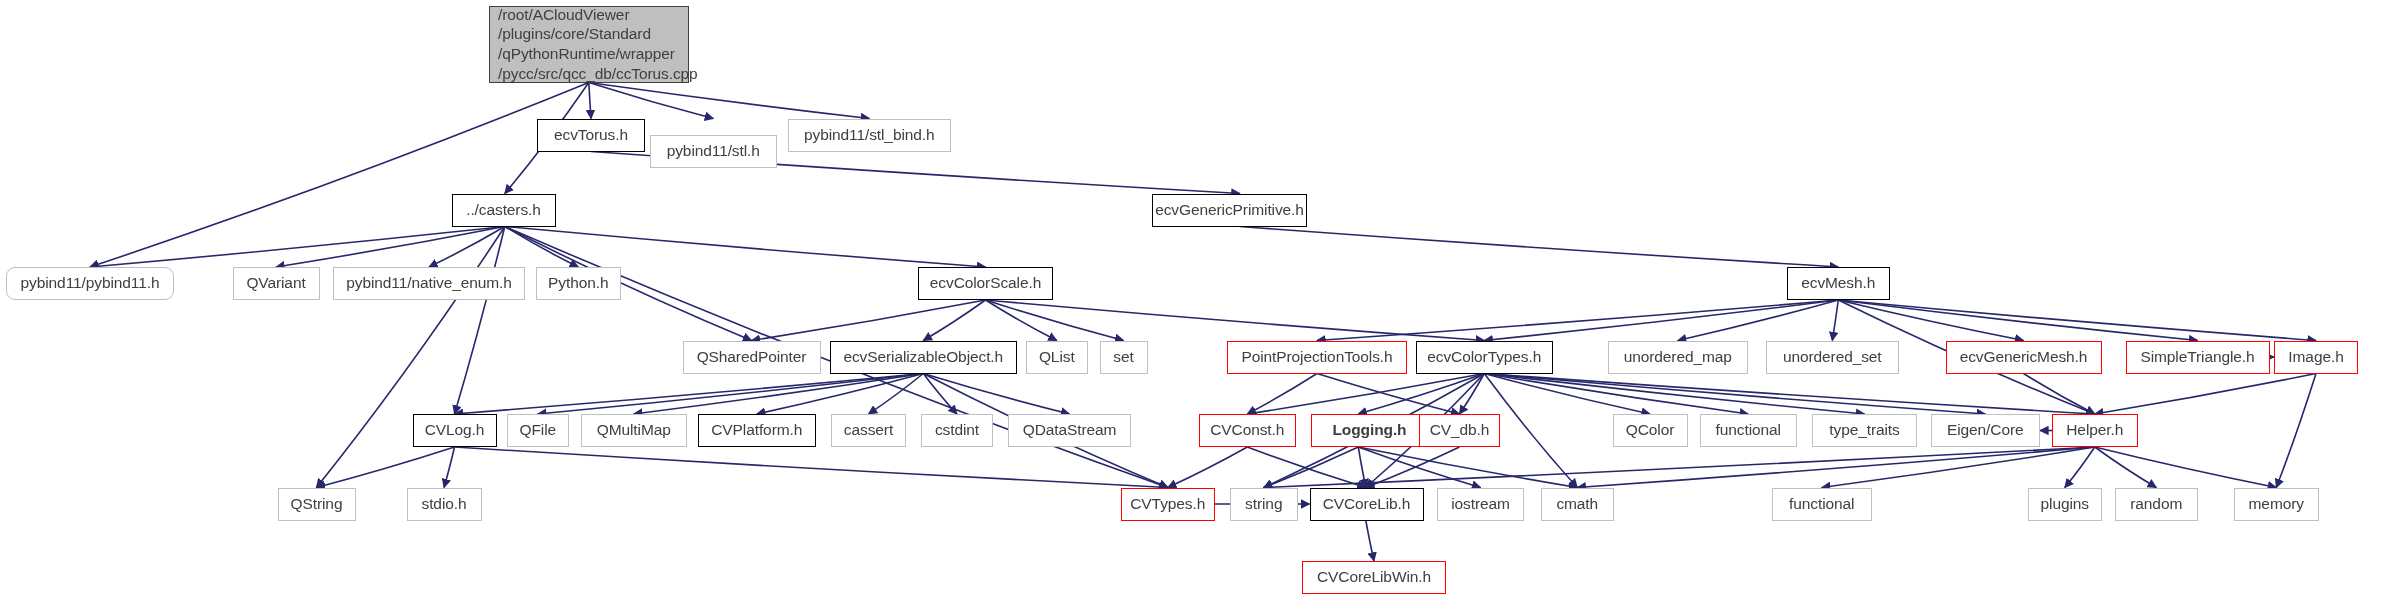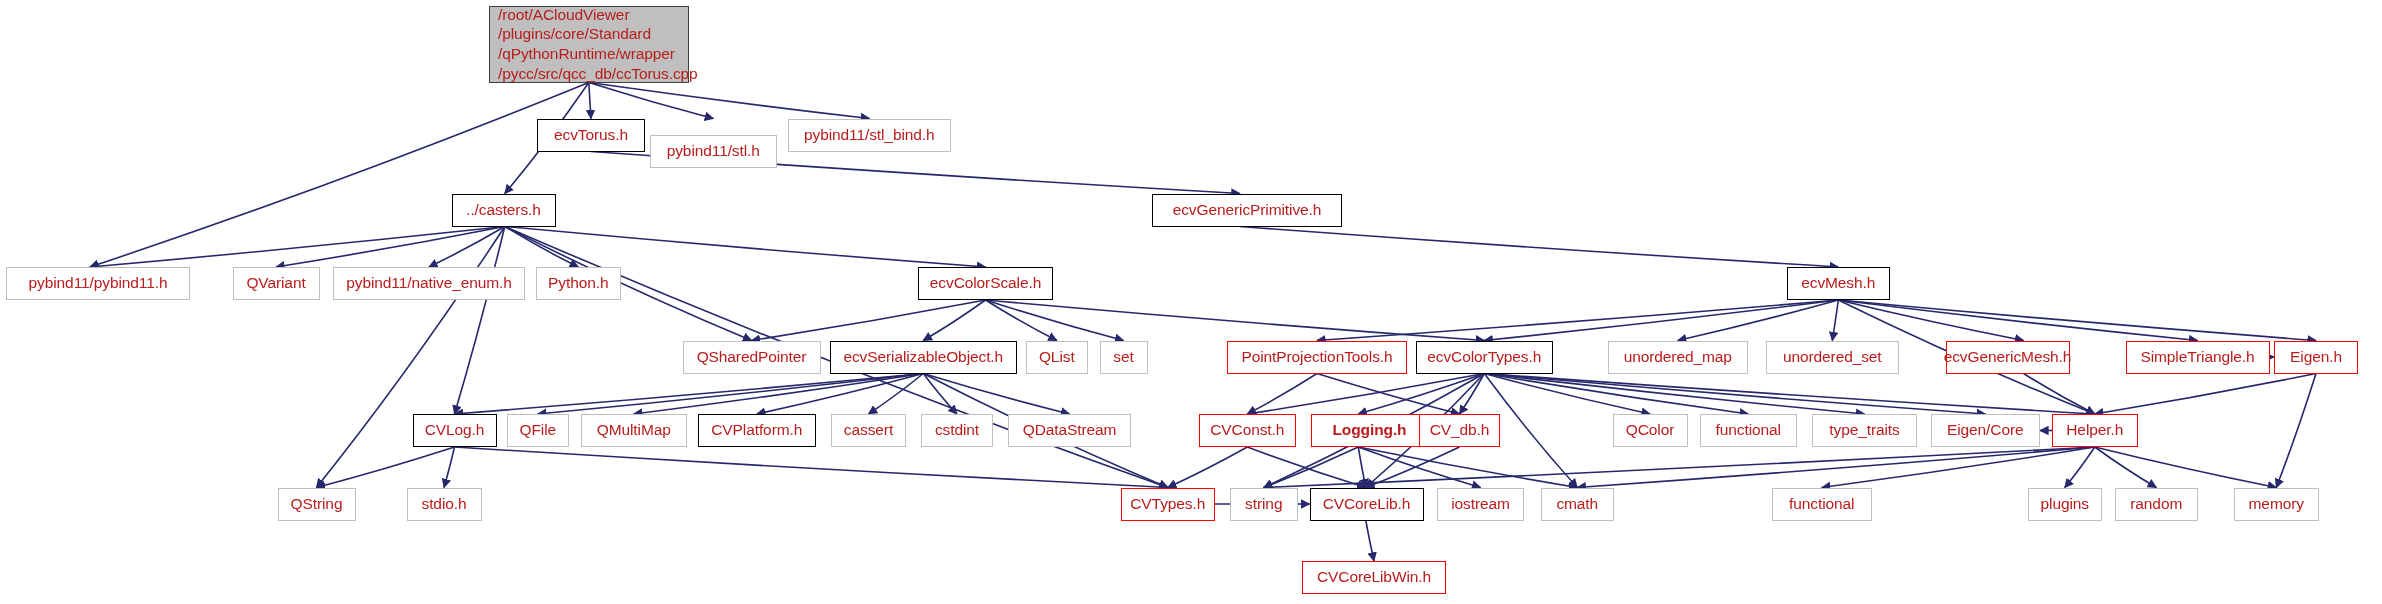--- a/index.html
+++ b/index.html
@@ -26,21 +26,21 @@
   }
   .node {
     position: absolute;
     box-sizing: border-box;
     display: flex;
     align-items: center;
     justify-content: center;
     text-align: center;
     background: #ffffff;
     border: 1px solid #bfbfbf;
-    color: #b91c1c;
+    color: #404040;
     font-size: 15.5px;
     line-height: 1.18;
     white-space: nowrap;
     padding: 0 7px;
     letter-spacing: -0.1px;
   }
   .node.local {
     border: 1.6px solid #000000;
   }
   .node.linked {
@@ -145,38 +145,38 @@
   </svg>
   <div id="node-layer">
       <div class="node root" style="left: 489px; top: 6px; width: 199.5px; height: 76.5px;">/root/ACloudViewer
 /plugins/core/Standard
 /qPythonRuntime/wrapper
 /pycc/src/qcc_db/ccTorus.cpp</div>
       <div class="node local" style="left: 537px; top: 118.5px; width: 108px; height: 33px;">ecvTorus.h</div>
       <div class="node external" style="left: 649.5px; top: 118.5px; width: 127.5px; height: 33px; margin-top: 16px;">pybind11/stl.h</div>
       <div class="node external" style="left: 787.5px; top: 118.5px; width: 163.5px; height: 33px;">pybind11/stl_bind.h</div>
       <div class="node local" style="left: 451.5px; top: 193.5px; width: 104px; height: 33px;">../casters.h</div>
-      <div class="node local" style="left: 1152px; top: 193.5px; width: 190px; height: 33px;">ecvGenericPrimitive.h</div>
-      <div class="node external" style="left: 6px; top: 267px; width: 184px; height: 33px;">pybind11/pybind11.h</div>
+      <div class="node local" style="left: 1152px; top: 193.5px; width: 155px; height: 33px;">ecvGenericPrimitive.h</div>
+      <div class="node external" style="left: 6px; top: 267px; width: 168px; height: 33px; border-radius: 9px;">pybind11/pybind11.h</div>
       <div class="node external" style="left: 232.5px; top: 267px; width: 87px; height: 33px;">QVariant</div>
       <div class="node external" style="left: 333px; top: 267px; width: 192px; height: 33px;">pybind11/native_enum.h</div>
       <div class="node external" style="left: 535.5px; top: 267px; width: 85.5px; height: 33px;">Python.h</div>
       <div class="node local" style="left: 918px; top: 267px; width: 135px; height: 33px;">ecvColorScale.h</div>
       <div class="node local" style="left: 1786.5px; top: 267px; width: 103.5px; height: 33px;">ecvMesh.h</div>
       <div class="node external" style="left: 682.5px; top: 340.5px; width: 138px; height: 33px;">QSharedPointer</div>
       <div class="node local" style="left: 829.5px; top: 340.5px; width: 187.5px; height: 33px;">ecvSerializableObject.h</div>
       <div class="node external" style="left: 1026px; top: 340.5px; width: 61.5px; height: 33px;">QList</div>
       <div class="node external" style="left: 1099.5px; top: 340.5px; width: 48px; height: 33px;">set</div>
       <div class="node linked" style="left: 1227px; top: 340.5px; width: 180px; height: 33px;">PointProjectionTools.h</div>
       <div class="node local" style="left: 1416px; top: 340.5px; width: 136.5px; height: 33px;">ecvColorTypes.h</div>
       <div class="node external" style="left: 1608px; top: 340.5px; width: 139.5px; height: 33px;">unordered_map</div>
       <div class="node external" style="left: 1765.5px; top: 340.5px; width: 133.5px; height: 33px;">unordered_set</div>
-      <div class="node linked" style="left: 1945.5px; top: 340.5px; width: 124px; height: 33px;">ecvGenericMesh.h</div>
+      <div class="node linked" style="left: 1945.5px; top: 340.5px; width: 156px; height: 33px;">ecvGenericMesh.h</div>
       <div class="node linked" style="left: 2125.5px; top: 340.5px; width: 144px; height: 33px;">SimpleTriangle.h</div>
-      <div class="node linked" style="left: 2274px; top: 340.5px; width: 84px; height: 33px;">Eigen.h</div>
+      <div class="node linked" style="left: 2274px; top: 340.5px; width: 84px; height: 33px;">Image.h</div>
       <div class="node local" style="left: 412.5px; top: 414px; width: 84px; height: 33px;">CVLog.h</div>
       <div class="node external" style="left: 507px; top: 414px; width: 61.5px; height: 33px;">QFile</div>
       <div class="node external" style="left: 580.5px; top: 414px; width: 106.5px; height: 33px;">QMultiMap</div>
       <div class="node local" style="left: 697.5px; top: 414px; width: 118.5px; height: 33px;">CVPlatform.h</div>
       <div class="node external" style="left: 831px; top: 414px; width: 75px; height: 33px;">cassert</div>
       <div class="node external" style="left: 921px; top: 414px; width: 72px; height: 33px;">cstdint</div>
       <div class="node external" style="left: 1008px; top: 414px; width: 123px; height: 33px;">QDataStream</div>
       <div class="node linked" style="left: 1198.5px; top: 414px; width: 97.5px; height: 33px;">CVConst.h</div>
       <div class="node linked" style="left: 1311px; top: 414px; width: 117px; height: 33px; font-weight: bold;">Logging.h</div>
       <div class="node linked" style="left: 1419px; top: 414px; width: 81px; height: 33px;">CV_db.h</div>

